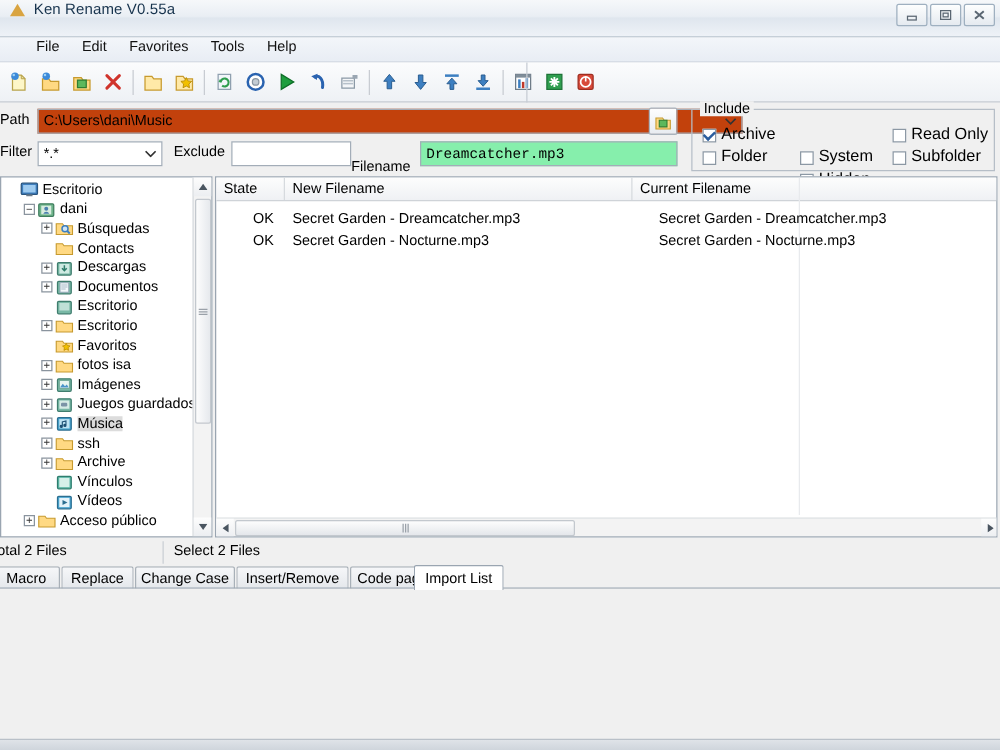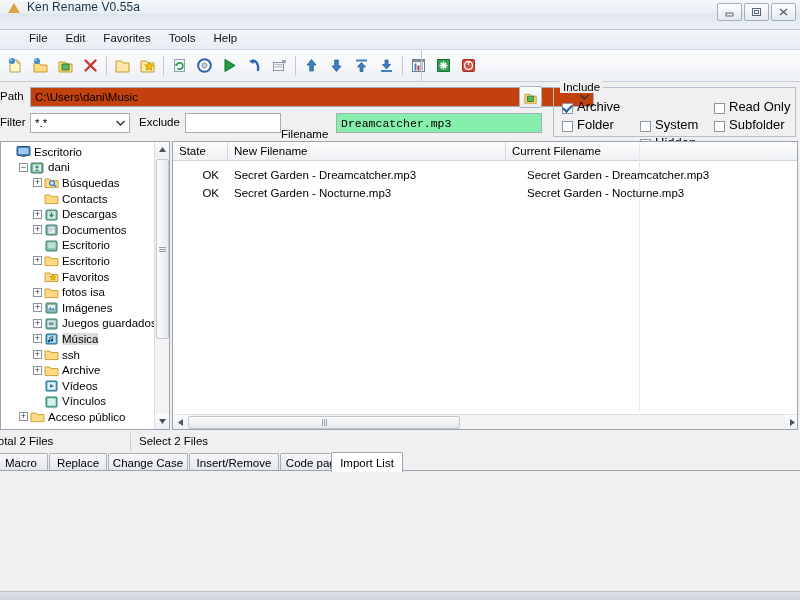--- a/index.html
+++ b/index.html
@@ -594,33 +594,33 @@
         <div class="tnode" style="padding-left: 32px;">
           <span class="exp">+</span>
           <span class="ticon"><svg width="15" height="13" viewBox="0 0 15 13">
               <path d="M1 3 h5 l1.2 1.6 H14 v7 H1 z" fill="#ffd983" stroke="#c79a2e" stroke-width=".9"></path>
             </svg></span>
           <span class="tlabel">Archive</span>
         </div>
         <div class="tnode" style="padding-left: 32px;">
           <span class="exp none"></span>
           <span class="ticon"><svg width="15" height="13" viewBox="0 0 15 13">
+              <rect x="2" y="2" width="11" height="10" rx="1" fill="#5db7a6" stroke="#2f7d6e" stroke-width="1"></rect>
+              <rect x="3.4" y="3.3" width="8.2" height="7.4" fill="#d6f0e9"></rect>
+            </svg></span>
+          <span class="tlabel">Vínculos</span>
+        </div>
+        <div class="tnode" style="padding-left: 32px;">
+          <span class="exp none"></span>
+          <span class="ticon"><svg width="15" height="13" viewBox="0 0 15 13">
               <rect x="2" y="2" width="11" height="10" rx="1" fill="#4aa5cf" stroke="#2b6e90" stroke-width="1"></rect>
               <rect x="3.4" y="3.3" width="8.2" height="7.4" fill="#e5f3fa"></rect>
               <path d="M6 5 L10 7 L6 9 z" fill="#2b6e90"></path>
             </svg></span>
           <span class="tlabel">Vídeos</span>
-        </div>
-        <div class="tnode" style="padding-left: 32px;">
-          <span class="exp none"></span>
-          <span class="ticon"><svg width="15" height="13" viewBox="0 0 15 13">
-              <rect x="2" y="2" width="11" height="10" rx="1" fill="#5db7a6" stroke="#2f7d6e" stroke-width="1"></rect>
-              <rect x="3.4" y="3.3" width="8.2" height="7.4" fill="#d6f0e9"></rect>
-            </svg></span>
-          <span class="tlabel">Vínculos</span>
         </div>
         <div class="tnode" style="padding-left: 18px;">
           <span class="exp">+</span>
           <span class="ticon"><svg width="15" height="13" viewBox="0 0 15 13">
               <path d="M1 3 h5 l1.2 1.6 H14 v7 H1 z" fill="#ffd983" stroke="#c79a2e" stroke-width=".9"></path>
             </svg></span>
           <span class="tlabel">Acceso público</span>
         </div>
       </div>
     <div class="tree-sb">

